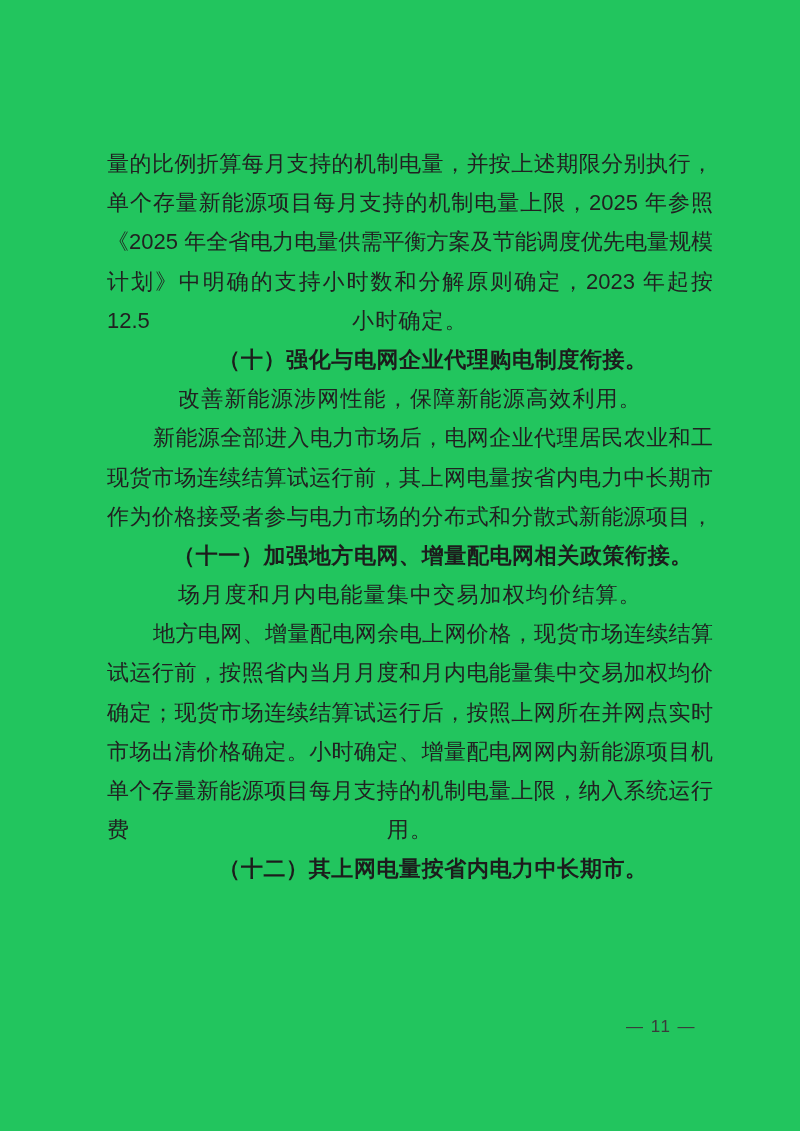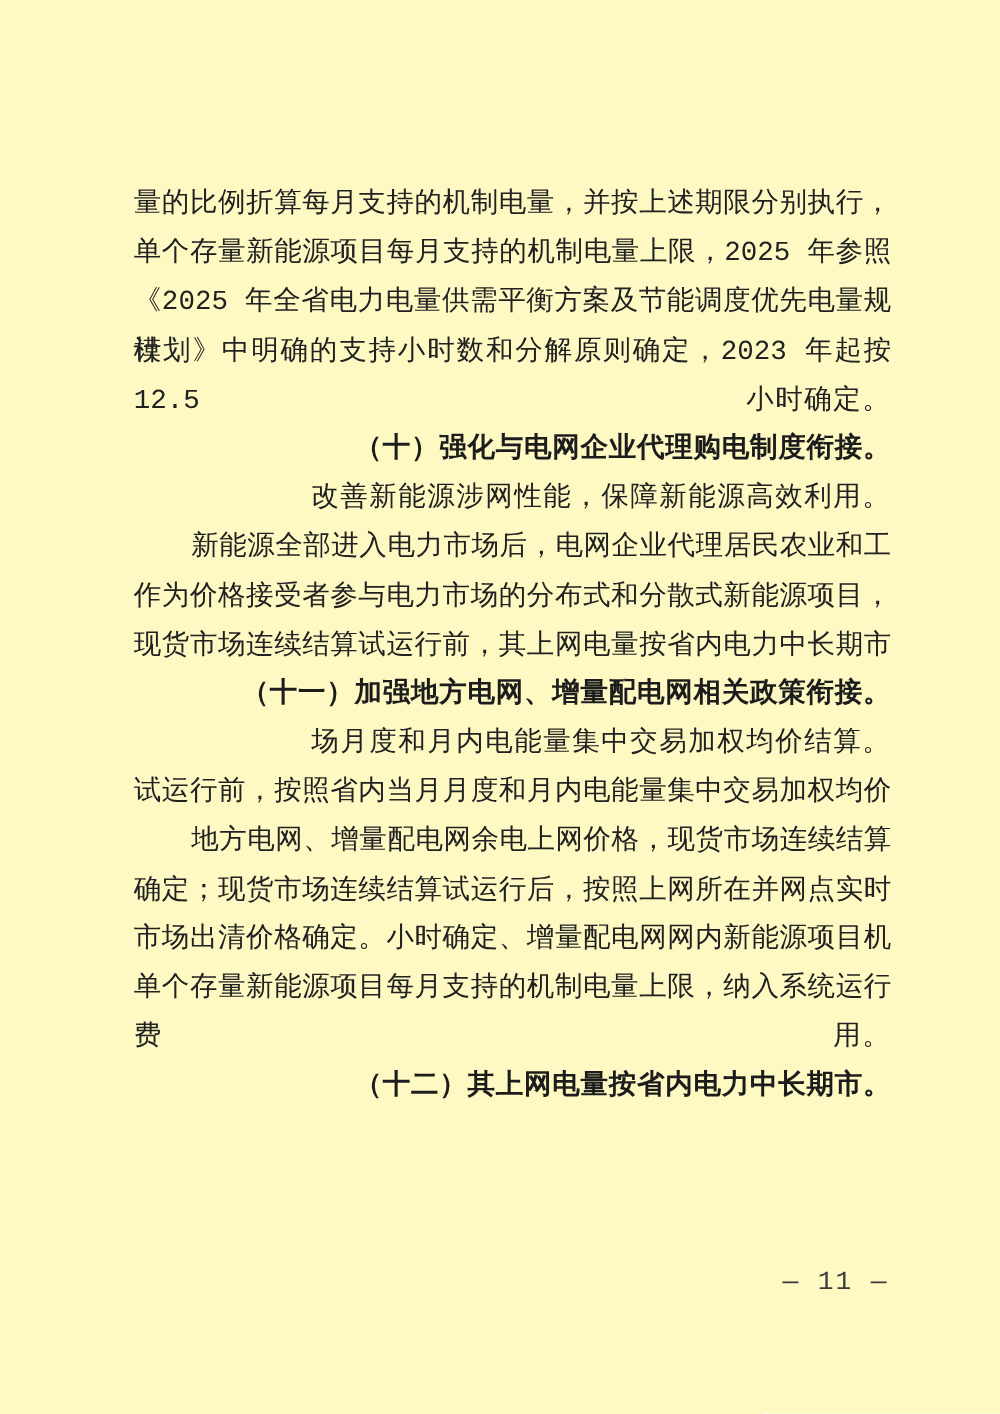--- a/index.html
+++ b/index.html
@@ -4,23 +4,23 @@
 <style>
   html, body {
     margin: 0;
     padding: 0;
     background: #ffffff;
   }
   .page {
     position: relative;
     width: 800px;
     height: 1131px;
-    background: #fef9c3;
+    background: #22c55e;
     overflow: hidden;
-    font-family: Liberation Mono, monospace;
+    font-family: Liberation Sans, sans-serif;
   }
   .textblock {
     position: absolute;
     left: 107px;
     top: 144px;
     width: 606px;
   }
   .line {
     font-size: 22px;
     line-height: 39.2px;
@@ -30,64 +30,64 @@
     overflow: visible;
   }
   
   .fill {
     white-space: normal;
     text-align: justify;
     text-align-last: justify;
   }
   
   .end {
-    text-align: right;
+    text-align: center;
     letter-spacing: 1.2px;
   }
   
   .indent {
     text-indent: 46px;
   }
   
   .kai {
     font-weight: 600;
     letter-spacing: 0.6px;
     color: #1c1c1c;
   }
   .pagenum {
     position: absolute;
     top: 1013px;
     left: 626px;
-    font-size: 21px;
+    font-size: 17px;
     line-height: 28px;
     color: #3a3a3a;
     letter-spacing: 1.5px;
     white-space: nowrap;
   }
 </style>
 </head>
 <body>
 
 <div class="page">
 
   <div class="textblock">
     <div class="line fill">量的比例折算每月支持的机制电量，并按上述期限分别执行，</div>
     <div class="line fill">单个存量新能源项目每月支持的机制电量上限，2025 年参照</div>
     <div class="line fill">《2025 年全省电力电量供需平衡方案及节能调度优先电量规模</div>
     <div class="line fill">计划》中明确的支持小时数和分解原则确定，2023 年起按 12.5</div>
     <div class="line end">小时确定。</div>
     <div class="line end indent kai">（十）强化与电网企业代理购电制度衔接。</div>
     <div class="line end">改善新能源涉网性能，保障新能源高效利用。</div>
     <div class="line fill indent">新能源全部进入电力市场后，电网企业代理居民农业和工</div>
+    <div class="line fill">现货市场连续结算试运行前，其上网电量按省内电力中长期市</div>
     <div class="line fill">作为价格接受者参与电力市场的分布式和分散式新能源项目，</div>
-    <div class="line fill">现货市场连续结算试运行前，其上网电量按省内电力中长期市</div>
     <div class="line end indent kai">（十一）加强地方电网、增量配电网相关政策衔接。</div>
     <div class="line end">场月度和月内电能量集中交易加权均价结算。</div>
+    <div class="line fill indent">地方电网、增量配电网余电上网价格，现货市场连续结算</div>
     <div class="line fill">试运行前，按照省内当月月度和月内电能量集中交易加权均价</div>
-    <div class="line fill indent">地方电网、增量配电网余电上网价格，现货市场连续结算</div>
     <div class="line fill">确定；现货市场连续结算试运行后，按照上网所在并网点实时</div>
     <div class="line fill">市场出清价格确定。小时确定、增量配电网网内新能源项目机</div>
     <div class="line fill">单个存量新能源项目每月支持的机制电量上限，纳入系统运行费</div>
     <div class="line end">用。</div>
     <div class="line end indent kai">（十二）其上网电量按省内电力中长期市。</div>
   </div>
 
   <div class="pagenum">— 11 —</div>
 
 </div>

